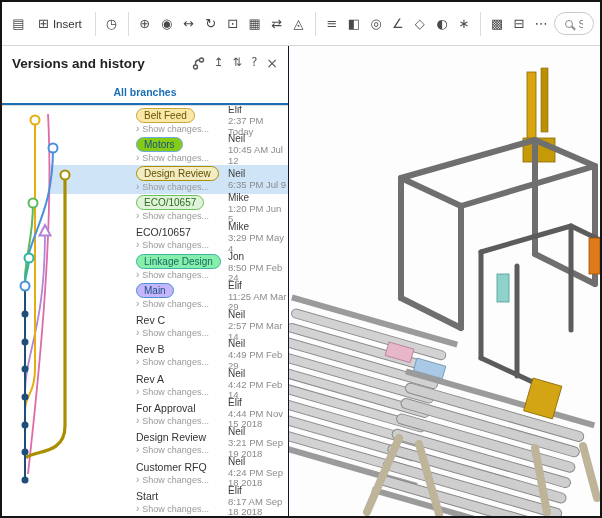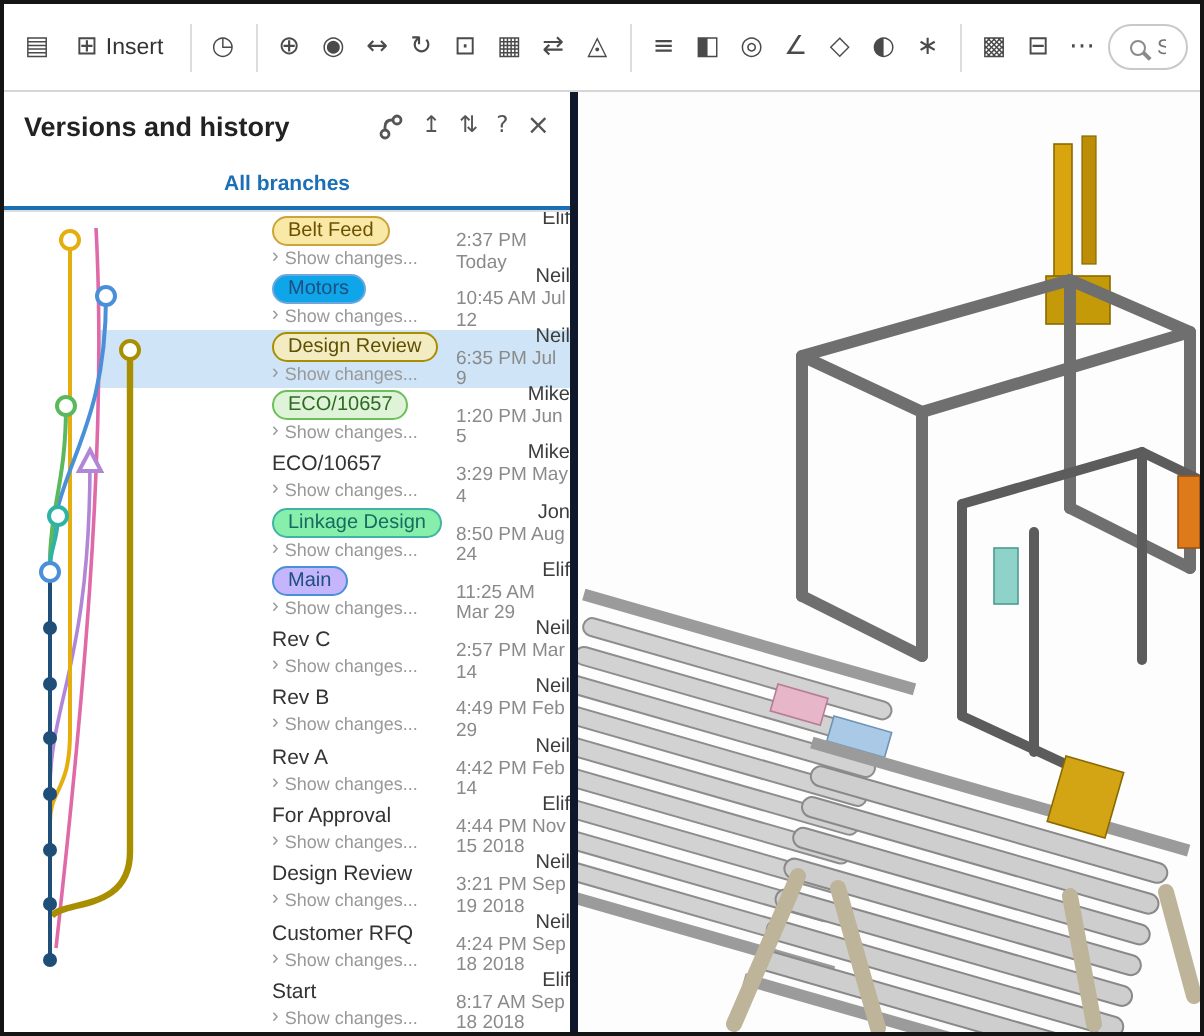--- a/index.html
+++ b/index.html
@@ -14,21 +14,21 @@
   .tb-divider { width:1px; height:24px; background:#dcdcdc; margin:0 4px; }
   .insert-btn { display:flex; align-items:center; gap:4px; font-size:11.5px; color:#333; background:none; border:none; padding:2px 7px; cursor:pointer; font-family:"Liberation Sans",sans-serif; }
   .insert-glyph { font-size:13px; color:#4a4a4a; font-family:"DejaVu Sans",sans-serif; }
   .search-box { margin-left:auto; display:flex; align-items:center; gap:6px; border:1px solid #c9c9c9; border-radius:13px; padding:3px 10px; height:23px; width:108px; background:#fff; }
   .search-box input { border:none; outline:none; width:100%; font-size:10.5px; color:#555; font-family:"Liberation Sans",sans-serif; background:transparent; }
   .mag { width:8px; height:8px; border:1.5px solid #8a8a8a; border-radius:50%; position:relative; flex:0 0 auto; }
   .mag::after { content:""; position:absolute; width:5px; height:1.5px; background:#8a8a8a; transform:rotate(45deg); right:-4px; bottom:-2px; }
 
   
   .content { flex:1; display:flex; min-height:0; }
-  .panel { width:287px; flex:0 0 287px; border-right:4px solid #0f172a; display:flex; flex-direction:column; background:#fff; }
+  .panel { width:287px; flex:0 0 287px; border-right:1px solid #0f172a; display:flex; flex-direction:column; background:#fff; }
   .viewport { flex:1; position:relative; background:#fdfdfd; overflow:hidden; }
 
   
   .panel-header { height:34px; flex:0 0 34px; display:flex; align-items:center; padding:0 10px; }
   .panel-title { font-size:13.5px; font-weight:bold; color:#222; flex:1; }
   .ph-icons { display:flex; align-items:center; gap:9px; color:#555; }
   .ph-icon { font-size:11.5px; color:#555; cursor:pointer; font-family:"DejaVu Sans",sans-serif; line-height:1; }
   .ph-icon svg { display:block; }
 
   
@@ -40,26 +40,26 @@
   .cols { height:22px; flex:0 0 22px; display:flex; align-items:center; padding-left:86px; font-size:10.5px; font-weight:bold; color:#333; border-bottom:1px solid #e7e7e7; }
   .col-name { width:92px; }
   .col-mod { flex:1; }
 
   
   .rows { flex:1; position:relative; display:flex; flex-direction:column; overflow:hidden;padding-left:48px; }
   .graph-svg { position:absolute; left:0; top:0; pointer-events:none; }
   .row { flex:1; display:flex; align-items:center; padding-left:86px; min-height:0; }
   .row.selected { background:#cfe4f7; }
   .cell-name { width:92px; display:flex; flex-direction:column; justify-content:center; gap:1px; }
-  .cell-mod { flex:1; display:flex; flex-direction:column; justify-content:center; gap:1px;align-items:flex-end; }
+  .cell-mod { flex:1; display:flex; flex-direction:column; justify-content:center; gap:1px; }
   .name-text { font-size:10.5px; color:#333; align-self:flex-start; white-space:nowrap; }
   .plain { font-weight:normal; padding:1px 0; }
   .chip { border:1px solid; border-radius:8px; padding:0px 7px; font-size:10px; line-height:13px; }
   .chip-yellow { background:#f9e8a6; border-color:#cba43a; color:#6b5200; }
-  .chip-blue   { background:#0ea5e9; border-color:#6ea7dd; color:#1d4f80; }
+  .chip-blue   { background:#84cc16; border-color:#6ea7dd; color:#1d4f80; }
   .chip-olive  { background:#f3ecc3; border-color:#a98f00; color:#5f5000; }
   .chip-green  { background:#dff3d8; border-color:#6cbf5a; color:#2d6b22; }
   .chip-teal   { background:#86efac; border-color:#3fb3a4; color:#176b5f; }
   .chip-main   { background:#c4b5fd; border-color:#4a90d9; color:#1d4f80; }
   .show-changes { font-size:9px; color:#999; display:flex; align-items:center; gap:3px; cursor:pointer; }
   .chev { font-size:10px; line-height:1; color:#999; }
   .author { font-size:10px; color:#3c3c3c; line-height:1.1; }
   .time { font-size:9.5px; color:#8a8a8a; line-height:1.1; }
 </style>
 </head>
@@ -238,21 +238,21 @@
   <div class="row">
     <div class="cell-name">
       <span class="name-text chip chip-teal">Linkage Design</span>
       <div class="show-changes">
         <span class="chev">›</span>
         <span class="sc-text">Show changes...</span>
       </div>
     </div>
     <div class="cell-mod">
       <div class="author">Jon</div>
-      <div class="time">8:50 PM Aug 24</div>
+      <div class="time">8:50 PM Feb 24</div>
     </div>
   </div>
 
   <div class="row">
     <div class="cell-name">
       <span class="name-text chip chip-main">Main</span>
       <div class="show-changes">
         <span class="chev">›</span>
         <span class="sc-text">Show changes...</span>
       </div>

